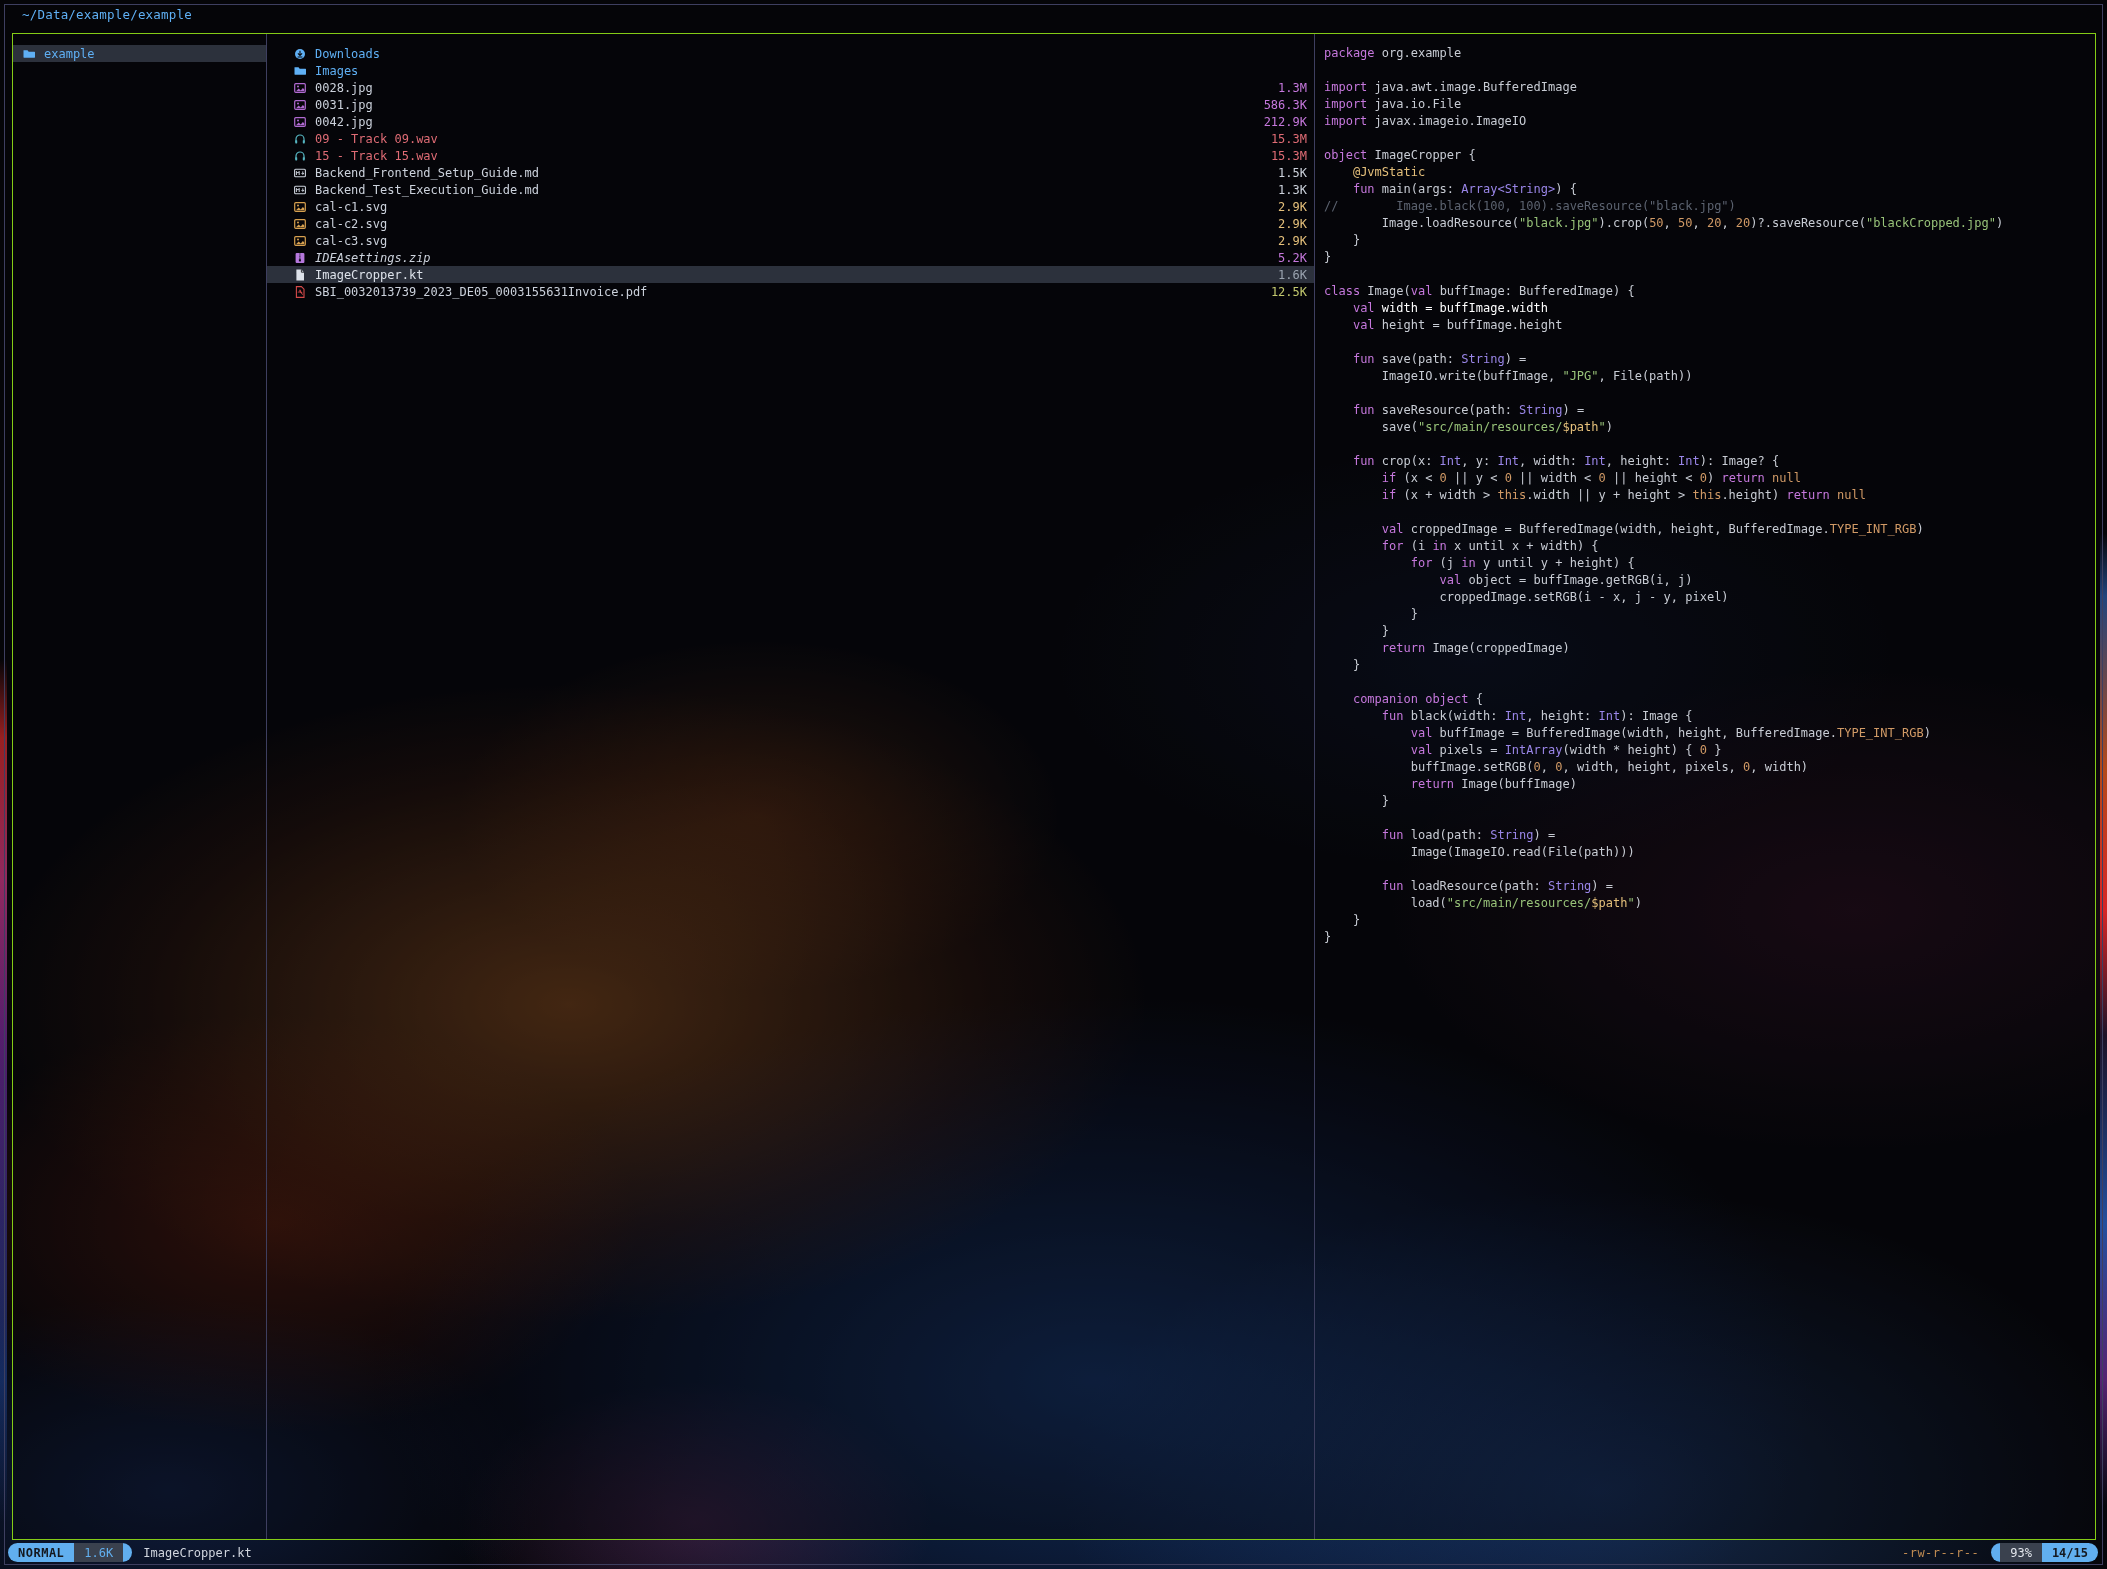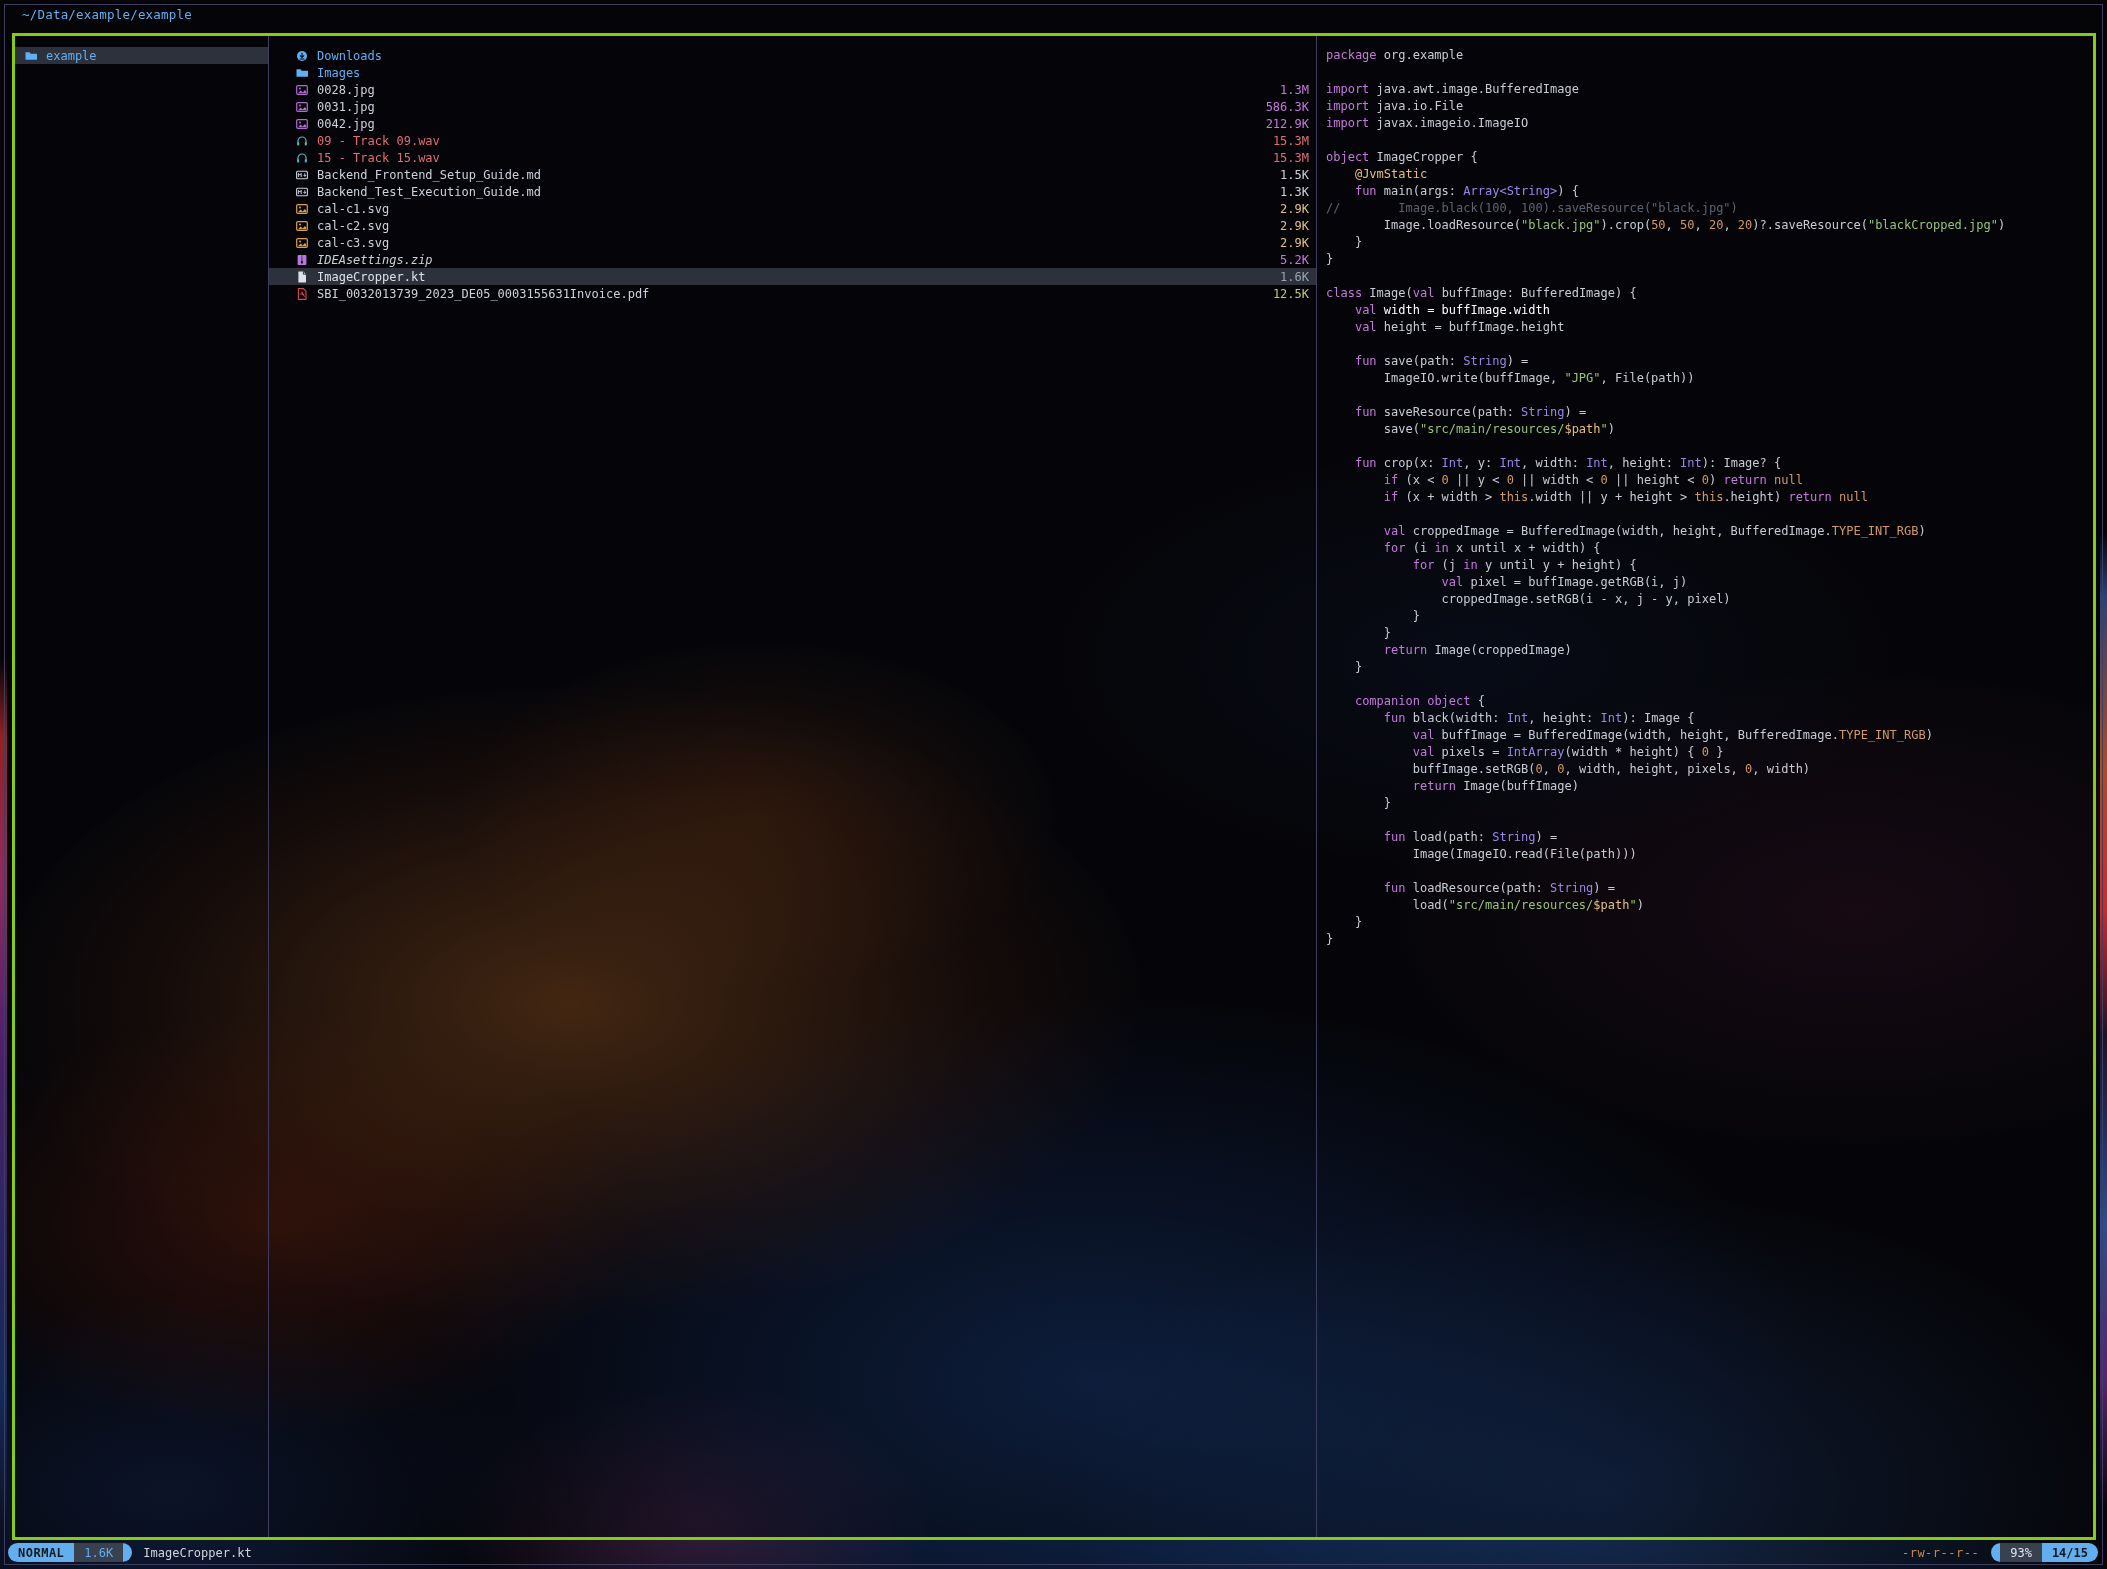--- a/index.html
+++ b/index.html
@@ -30,21 +30,21 @@
     background:linear-gradient(180deg, rgba(0,0,0,0) 0 34%, rgba(60,120,220,0.55) 38%,
       rgba(220,90,30,0.8) 49%, rgba(235,40,40,0.9) 58%, rgba(60,40,90,0.35) 66%,
       rgba(50,110,220,0.7) 78%, rgba(150,60,200,0.55) 88%, rgba(0,0,0,0) 96%); }
 
   
   .outer-border { position:absolute; left:4px; top:4px; width:2099px; height:1561px;
     border:1px solid #3e3f60; pointer-events:none; }
   .titlebar { position:absolute; left:22px; top:7px; font-size:12.5px; color:#5fb0f5;
     letter-spacing:0.2px; }
   .panes { position:absolute; left:12px; top:33px; width:2084px; height:1507px;
-    border:3px solid #84cc16; background:rgba(6,7,12,0.42); }
+    border:1px solid #84cc16; background:rgba(6,7,12,0.42); }
   .pane { position:absolute; top:0; height:100%; overflow:hidden; }
   .pane.parent  { left:0; width:253px; }
   .pane.current { left:253px; width:1048px; border-left:1px solid #3e3f60; }
   .pane.preview { left:1301px; right:0; border-left:1px solid #3e3f60; }
 
   .rows { padding-top:11px; }
   .row { height:17px; display:flex; align-items:center; font-size:12px; color:#ccd2dc;
     padding-left:10px; white-space:pre; }
   .pane.current .row { padding-left:27px; }
   .row.sel { background:#2c313c; }
@@ -193,21 +193,21 @@
             <div class="cl"><span style="color: rgb(200, 204, 212);">    </span><span style="color: rgb(198, 120, 221);">fun </span><span style="color: rgb(200, 204, 212);">saveResource(path: </span><span style="color: rgb(154, 134, 232);">String</span><span style="color: rgb(200, 204, 212);">) =</span></div>
             <div class="cl"><span style="color: rgb(200, 204, 212);">        save(</span><span style="color: rgb(152, 195, 121);">"src/main/resources/</span><span style="color: rgb(229, 192, 123);">$path</span><span style="color: rgb(152, 195, 121);">"</span><span style="color: rgb(200, 204, 212);">)</span></div>
             <div class="cl">&nbsp;</div>
             <div class="cl"><span style="color: rgb(200, 204, 212);">    </span><span style="color: rgb(198, 120, 221);">fun </span><span style="color: rgb(200, 204, 212);">crop(x: </span><span style="color: rgb(154, 134, 232);">Int</span><span style="color: rgb(200, 204, 212);">, y: </span><span style="color: rgb(154, 134, 232);">Int</span><span style="color: rgb(200, 204, 212);">, width: </span><span style="color: rgb(154, 134, 232);">Int</span><span style="color: rgb(200, 204, 212);">, height: </span><span style="color: rgb(154, 134, 232);">Int</span><span style="color: rgb(200, 204, 212);">): Image? {</span></div>
             <div class="cl"><span style="color: rgb(200, 204, 212);">        </span><span style="color: rgb(198, 120, 221);">if </span><span style="color: rgb(200, 204, 212);">(x &lt; </span><span style="color: rgb(209, 154, 102);">0</span><span style="color: rgb(200, 204, 212);"> || y &lt; </span><span style="color: rgb(209, 154, 102);">0</span><span style="color: rgb(200, 204, 212);"> || width &lt; </span><span style="color: rgb(209, 154, 102);">0</span><span style="color: rgb(200, 204, 212);"> || height &lt; </span><span style="color: rgb(209, 154, 102);">0</span><span style="color: rgb(200, 204, 212);">) </span><span style="color: rgb(198, 120, 221);">return </span><span style="color: rgb(209, 154, 102);">null</span></div>
             <div class="cl"><span style="color: rgb(200, 204, 212);">        </span><span style="color: rgb(198, 120, 221);">if </span><span style="color: rgb(200, 204, 212);">(x + width &gt; </span><span style="color: rgb(209, 154, 102);">this</span><span style="color: rgb(200, 204, 212);">.width || y + height &gt; </span><span style="color: rgb(209, 154, 102);">this</span><span style="color: rgb(200, 204, 212);">.height) </span><span style="color: rgb(198, 120, 221);">return </span><span style="color: rgb(209, 154, 102);">null</span></div>
             <div class="cl">&nbsp;</div>
             <div class="cl"><span style="color: rgb(200, 204, 212);">        </span><span style="color: rgb(198, 120, 221);">val </span><span style="color: rgb(200, 204, 212);">croppedImage = BufferedImage(width, height, BufferedImage.</span><span style="color: rgb(209, 154, 102);">TYPE_INT_RGB</span><span style="color: rgb(200, 204, 212);">)</span></div>
             <div class="cl"><span style="color: rgb(200, 204, 212);">        </span><span style="color: rgb(198, 120, 221);">for </span><span style="color: rgb(200, 204, 212);">(i </span><span style="color: rgb(198, 120, 221);">in </span><span style="color: rgb(200, 204, 212);">x until x + width) {</span></div>
             <div class="cl"><span style="color: rgb(200, 204, 212);">            </span><span style="color: rgb(198, 120, 221);">for </span><span style="color: rgb(200, 204, 212);">(j </span><span style="color: rgb(198, 120, 221);">in </span><span style="color: rgb(200, 204, 212);">y until y + height) {</span></div>
-            <div class="cl"><span style="color: rgb(200, 204, 212);">                </span><span style="color: rgb(198, 120, 221);">val </span><span style="color: rgb(200, 204, 212);">pixel = buffImage.getRGB(i, j)</span></div>
+            <div class="cl"><span style="color: rgb(200, 204, 212);">                </span><span style="color: rgb(198, 120, 221);">val </span><span style="color: rgb(200, 204, 212);">object = buffImage.getRGB(i, j)</span></div>
             <div class="cl"><span style="color: rgb(200, 204, 212);">                croppedImage.setRGB(i - x, j - y, pixel)</span></div>
             <div class="cl"><span style="color: rgb(200, 204, 212);">            }</span></div>
             <div class="cl"><span style="color: rgb(200, 204, 212);">        }</span></div>
             <div class="cl"><span style="color: rgb(200, 204, 212);">        </span><span style="color: rgb(198, 120, 221);">return </span><span style="color: rgb(200, 204, 212);">Image(croppedImage)</span></div>
             <div class="cl"><span style="color: rgb(200, 204, 212);">    }</span></div>
             <div class="cl">&nbsp;</div>
             <div class="cl"><span style="color: rgb(200, 204, 212);">    </span><span style="color: rgb(198, 120, 221);">companion object </span><span style="color: rgb(200, 204, 212);">{</span></div>
             <div class="cl"><span style="color: rgb(200, 204, 212);">        </span><span style="color: rgb(198, 120, 221);">fun </span><span style="color: rgb(200, 204, 212);">black(width: </span><span style="color: rgb(154, 134, 232);">Int</span><span style="color: rgb(200, 204, 212);">, height: </span><span style="color: rgb(154, 134, 232);">Int</span><span style="color: rgb(200, 204, 212);">): Image {</span></div>
             <div class="cl"><span style="color: rgb(200, 204, 212);">            </span><span style="color: rgb(198, 120, 221);">val </span><span style="color: rgb(200, 204, 212);">buffImage = BufferedImage(width, height, BufferedImage.</span><span style="color: rgb(209, 154, 102);">TYPE_INT_RGB</span><span style="color: rgb(200, 204, 212);">)</span></div>
             <div class="cl"><span style="color: rgb(200, 204, 212);">            </span><span style="color: rgb(198, 120, 221);">val </span><span style="color: rgb(200, 204, 212);">pixels = </span><span style="color: rgb(154, 134, 232);">IntArray</span><span style="color: rgb(200, 204, 212);">(width * height) { </span><span style="color: rgb(209, 154, 102);">0</span><span style="color: rgb(200, 204, 212);"> }</span></div>

